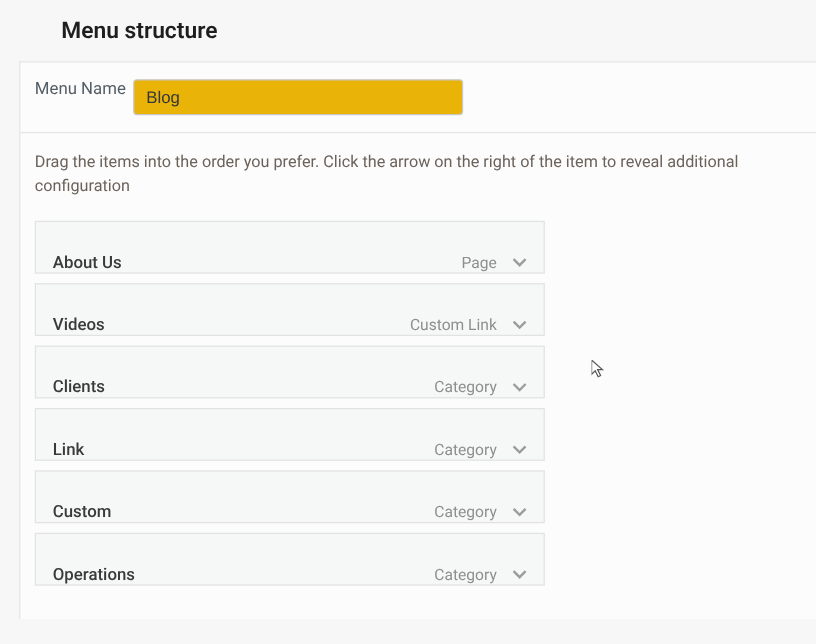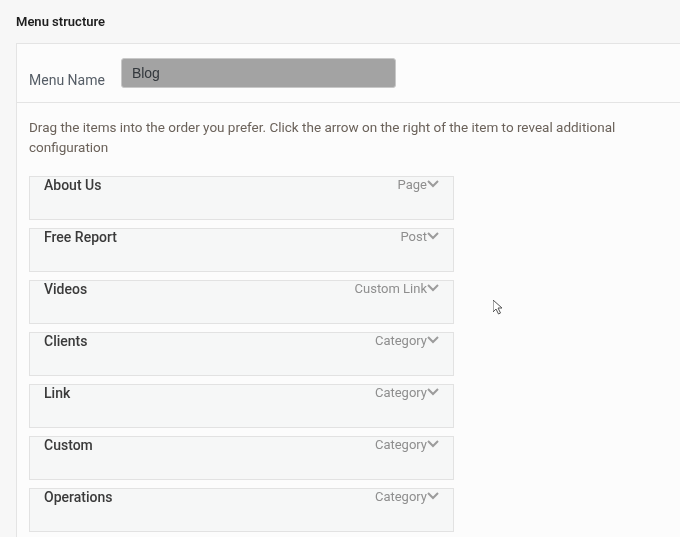--- a/index.html
+++ b/index.html
@@ -6,82 +6,83 @@
     body {
       font-family: -apple-system, BlinkMacSystemFont, "Segoe UI", Roboto, sans-serif;
       background: #f7f7f7;
       color: #32373c;
       font-size: 14px;
       width: 680px;
       height: 537px;
       overflow: hidden;
     }
     .section-title {
-      font-size: 13px;
+      font-size: 19px;
       font-weight: 600;
       color: #1e1e1e;
       padding: 14px 16px 14px 16px;
+      margin-left: 35px;
     }
     .panel {
       background: #fcfcfc;
       border-top: 1px solid #e4e4e4;
       border-left: 1px solid #e4e4e4;
       margin-left: 16px;
     }
     .name-row {
       display: flex;
-      align-items: flex-end;
+      align-items: flex-start;
       padding: 14px 12px;
       border-bottom: 1px solid #e4e4e4;
-      gap: 16px;
+      gap: 6px;
     }
     .name-label {
       font-size: 14px;
       color: #555d66;
     }
     .name-input {
       width: 275px;
       height: 30px;
       border: 1px solid #c8c8c8;
       border-radius: 3px;
       padding: 4px 10px;
       font-size: 14px;
       color: #32373c;
-      background: #a3a3a3;
+      background: #eab308;
     }
     .instruction {
       padding: 14px 12px 18px 12px;
       font-size: 13.5px;
       color: #6b625a;
       line-height: 1.5;
     }
     .items-wrap {
       padding: 0 12px 20px 12px;
     }
     .menu-item {
       background: #f6f7f7;
       border: 1px solid #e2e2e2;
       height: 44px;
       width: 425px;
       display: flex;
-      align-items: flex-start;
+      align-items: flex-end;
       justify-content: space-between;
       padding: 0 14px;
       margin-bottom: 8px;
       cursor: move;
     }
     .menu-item-title {
       font-size: 14px;
       color: #3a3a3a;
       font-weight: 500;
     }
     .menu-item-right {
       display: flex;
       align-items: center;
-      gap: 0;
+      gap: 13px;
     }
     .menu-item-type {
       font-size: 13px;
       color: #8e8e8e;
     }
     .chevron {
       color: #9c9c9c;
       cursor: pointer;
       display: inline-flex;
       align-items: center;
@@ -107,31 +108,20 @@
   </div>
 
   <div class="instruction">Drag the items into the order you prefer. Click the arrow on the right of the item to reveal additional configuration</div>
 
   <div class="items-wrap">
 
   <div class="menu-item">
         <span class="menu-item-title">About Us</span>
         <span class="menu-item-right">
           <span class="menu-item-type">Page</span>
-          <span class="chevron">
-            <svg width="12" height="8" viewBox="0 0 12 8">
-              <path d="M1 1 L6 6 L11 1" fill="none" stroke="currentColor" stroke-width="2"></path>
-            </svg>
-          </span>
-        </span>
-      </div>
-      <div class="menu-item">
-        <span class="menu-item-title">Free Report</span>
-        <span class="menu-item-right">
-          <span class="menu-item-type">Post</span>
           <span class="chevron">
             <svg width="12" height="8" viewBox="0 0 12 8">
               <path d="M1 1 L6 6 L11 1" fill="none" stroke="currentColor" stroke-width="2"></path>
             </svg>
           </span>
         </span>
       </div>
       <div class="menu-item">
         <span class="menu-item-title">Videos</span>
         <span class="menu-item-right">

